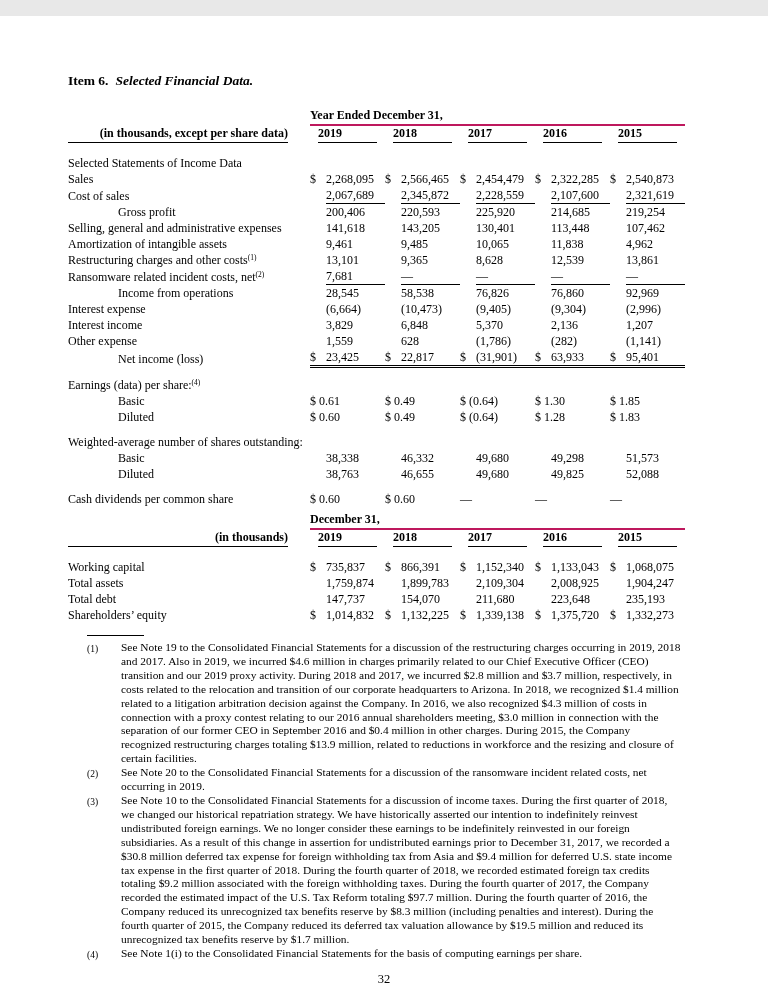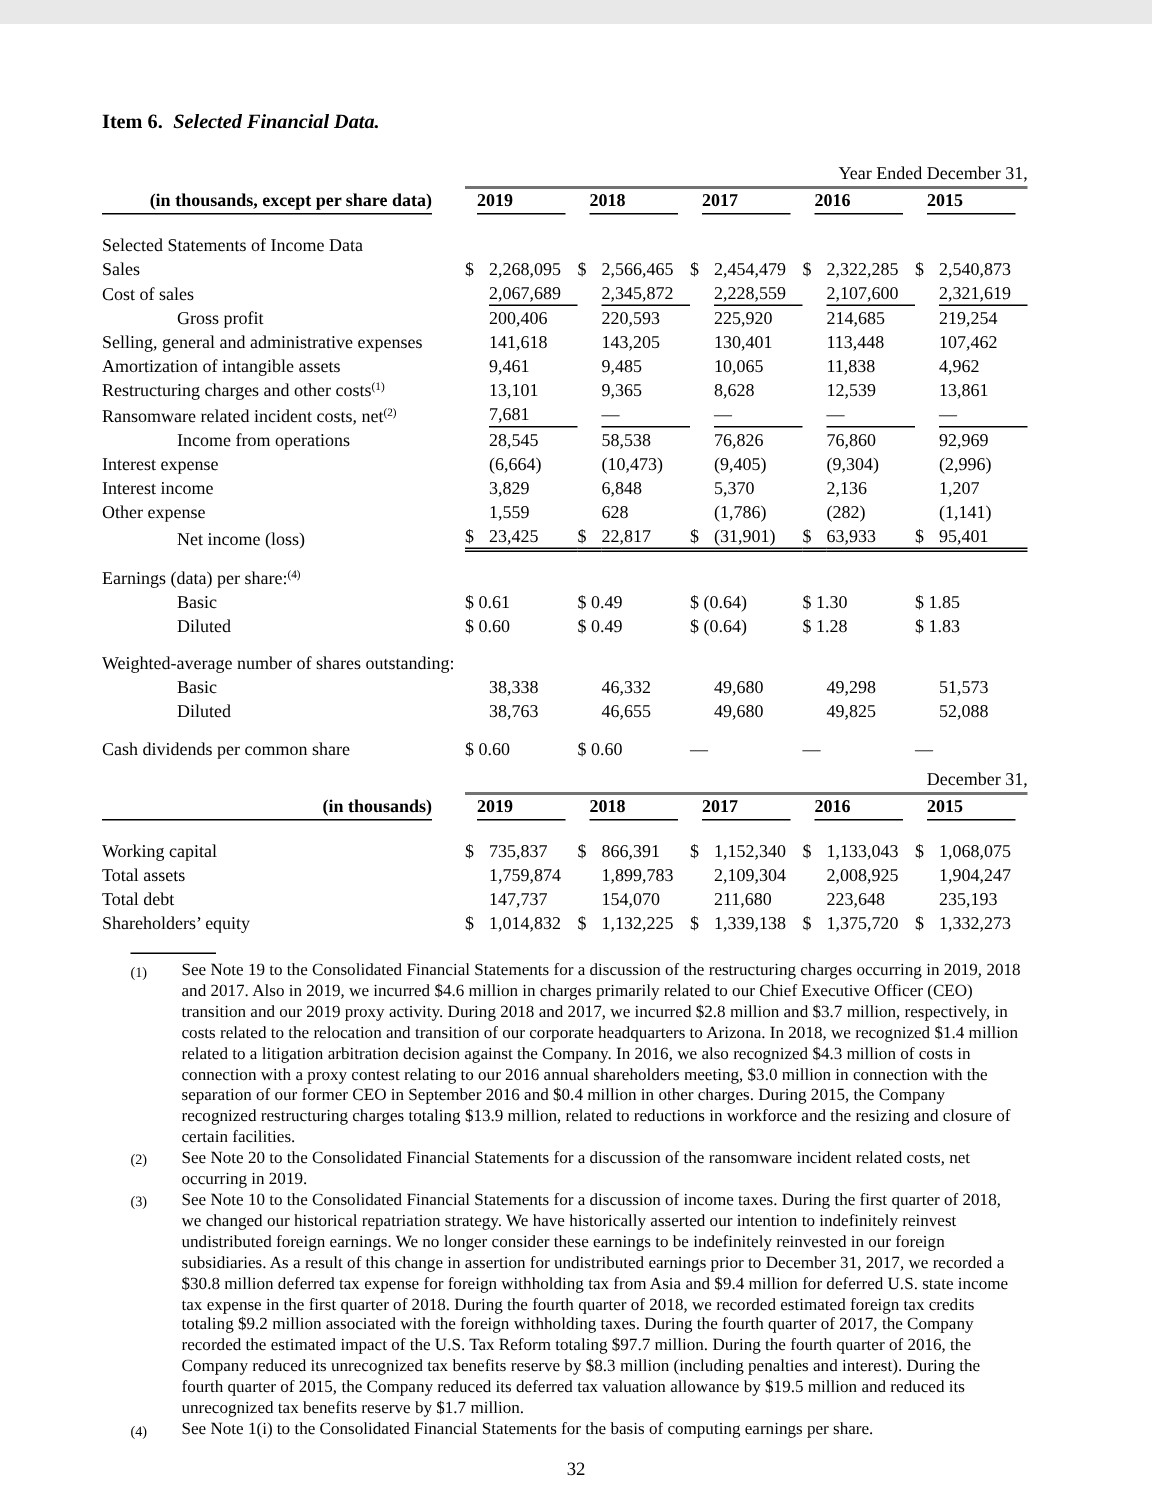--- a/index.html
+++ b/index.html
@@ -7,21 +7,21 @@
     width:768px;height:1000px;background:#ffffff;color:#000000;
     font-family:"Liberation Serif","DejaVu Serif",serif;
     position:relative;box-sizing:border-box;
     padding:57px 68px 0 68px;margin:16px auto;overflow:hidden;
   }
   .doc-title{font-size:13.5px;font-weight:bold;margin:0 0 19px 0;}
   .title-text{font-style:italic;margin-left:7px;}
 
   table.fin{border-collapse:collapse;table-layout:fixed;width:617px;font-size:12px;}
   table.fin td,table.fin th{padding:0;vertical-align:bottom;height:16px;font-weight:normal;text-align:left;white-space:nowrap;overflow:visible;}
-  .span-hdr-inner{font-weight:normal;text-align:right;border-bottom:2px solid #737373;padding-bottom:1px;}
+  .span-hdr-inner{font-weight:bold;text-align:left;border-bottom:2px solid #be185d;padding-bottom:1px;}
   .lbl-hdr-inner{font-weight:bold;border-bottom:1px solid #000;margin-right:22px;padding-bottom:1px;text-align:right;}
   .yr-inner{font-weight:bold;text-align:left;border-bottom:1px solid #000;margin:0 8px;padding-bottom:1px;}
   tr.hsp td{height:12px;}
   tr.sp td{height:9px;}
   td.sec{padding-left:17px;font-weight:bold;}
   td.lbl{padding-left:13px;}
   td.lbl.ind{padding-left:50px;font-family:Liberation Serif, serif;}
   td.cur{text-align:left;}
   td.val{text-align:right;padding-right:12px;}
   .ul1{border-bottom:1px solid #000;}

